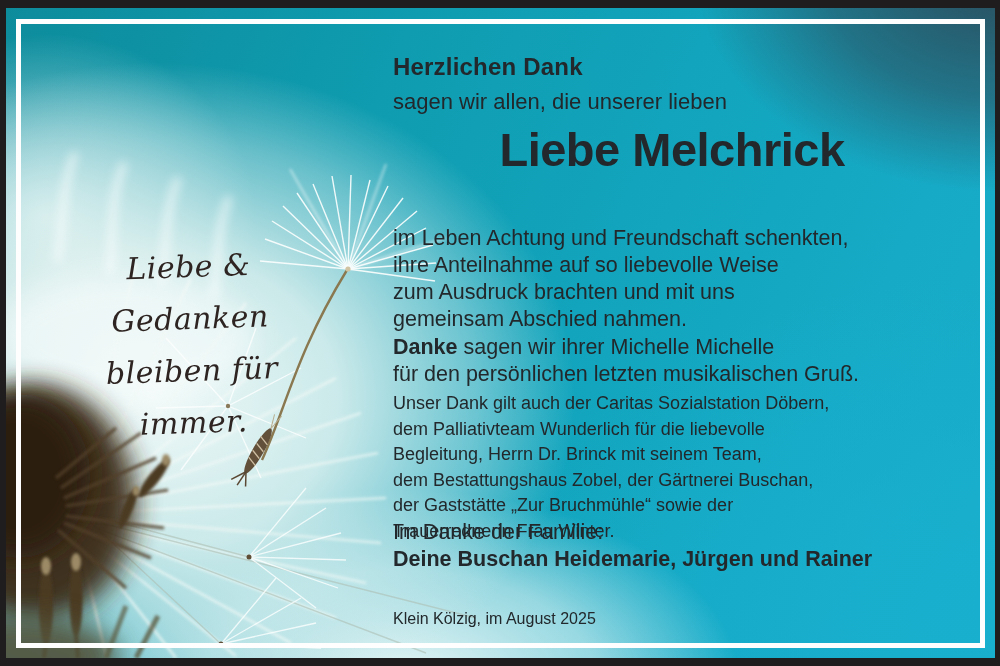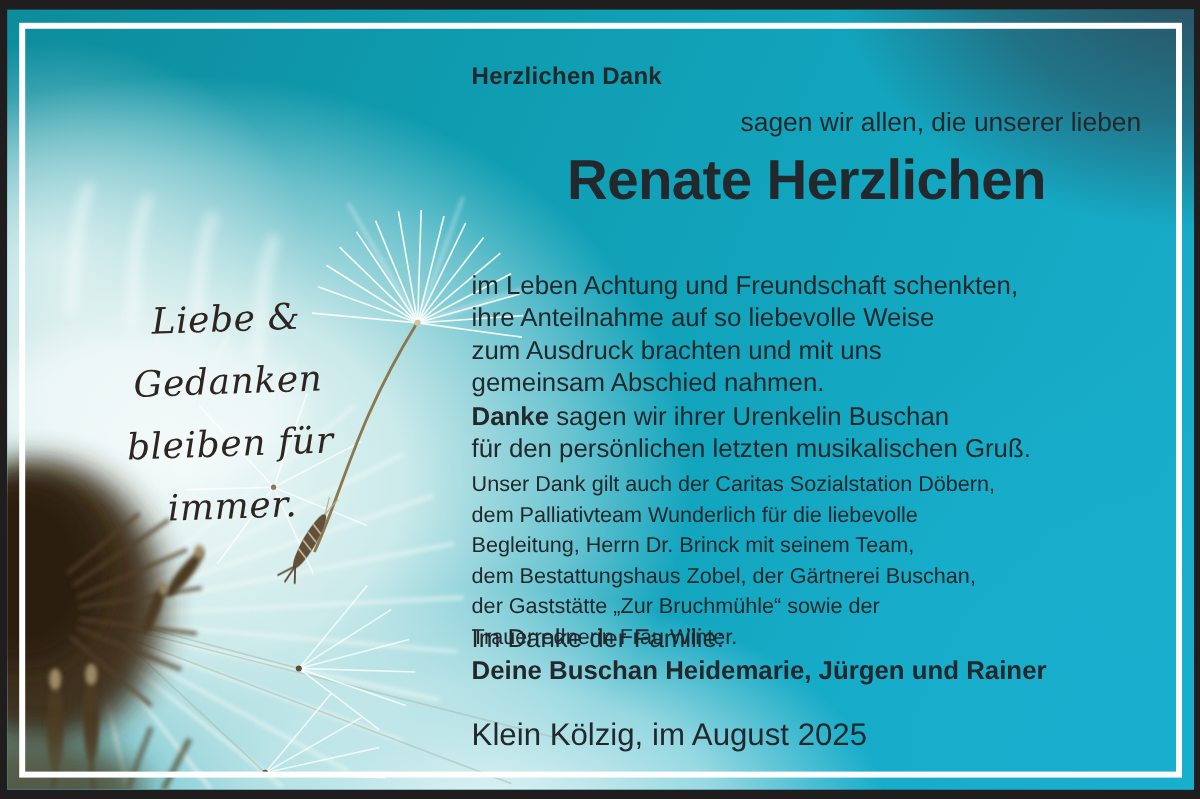--- a/index.html
+++ b/index.html
@@ -30,30 +30,30 @@
     position:absolute;left:52px;top:241px;width:278px;
     text-align:center;
     font-family:"DejaVu Serif",serif;font-style:italic;
     font-size:30px;line-height:52px;color:#2e2522;
     transform:rotate(-2deg);
     letter-spacing:.5px;
   }
   
   .content{position:absolute;left:393px;top:0;width:558px;height:666px;color:#22282b;}
   .content>div{position:absolute;left:0;width:100%;}
-  .title{top:53px;font-size:20px;font-weight:700;letter-spacing:.2px;}
-  .intro{top:89px;font-size:22px;text-align:right;}
+  .title{top:53px;font-size:24px;font-weight:700;letter-spacing:.2px;}
+  .intro{top:89px;font-size:22px;}
   .name{top:122px;font-size:47px;font-weight:700;text-align:center;letter-spacing:-.5px;white-space:nowrap;}
   .para{white-space:pre-line;font-size:21.5px;line-height:27px;margin-top:36px;}
   .p1{top:189px;}
   .p2{top:298px;}
   .p3{top:355px;font-size:18px;line-height:25.5px;}
   .b{font-weight:700;}
   .family{top:519px;font-size:21.5px;line-height:27px;}
-  .place-date{top:597px;font-size:26px;}
+  .place-date{top:610px;font-size:16px;}
 </style>
 </head>
 <body>
 
 <div class="stage">
 
   <div class="photo">
     <svg viewBox="0 0 989 650" preserveAspectRatio="none">
       <defs>
         <filter id="b2" x="-30%" y="-30%" width="160%" height="160%">
@@ -210,26 +210,26 @@
   <div class="white-frame"></div>
 
   <div class="quote">
     <div>Liebe &amp; Gedanken</div>
     <div>bleiben für immer.</div>
   </div>
 
   <div class="content">
     <div class="title">Herzlichen Dank</div>
     <div class="intro">sagen wir allen, die unserer lieben</div>
-    <div class="name">Renate Herzlichen</div>
+    <div class="name">Liebe Melchrick</div>
     <div class="para p1">im Leben Achtung und Freundschaft schenkten,
 ihre Anteilnahme auf so liebevolle Weise
 zum Ausdruck brachten und mit uns
 gemeinsam Abschied nahmen.</div>
-    <div class="para p2"><span class="b">Danke</span><span> sagen wir ihrer Urenkelin Buschan
+    <div class="para p2"><span class="b">Danke</span><span> sagen wir ihrer Michelle Michelle
 für den persönlichen letzten musikalischen Gruß.</span></div>
     <div class="para p3">Unser Dank gilt auch der Caritas Sozialstation Döbern,
 dem Palliativteam Wunderlich für die liebevolle
 Begleitung, Herrn Dr. Brinck mit seinem Team,
 dem Bestattungshaus Zobel, der Gärtnerei Buschan,
 der Gaststätte „Zur Bruchmühle“ sowie der
 Trauerrednerin Frau Winter.</div>
     <div class="family">
       <div>Im Danke der Familie:</div>
       <div class="b">Deine Buschan Heidemarie, Jürgen und Rainer</div>

